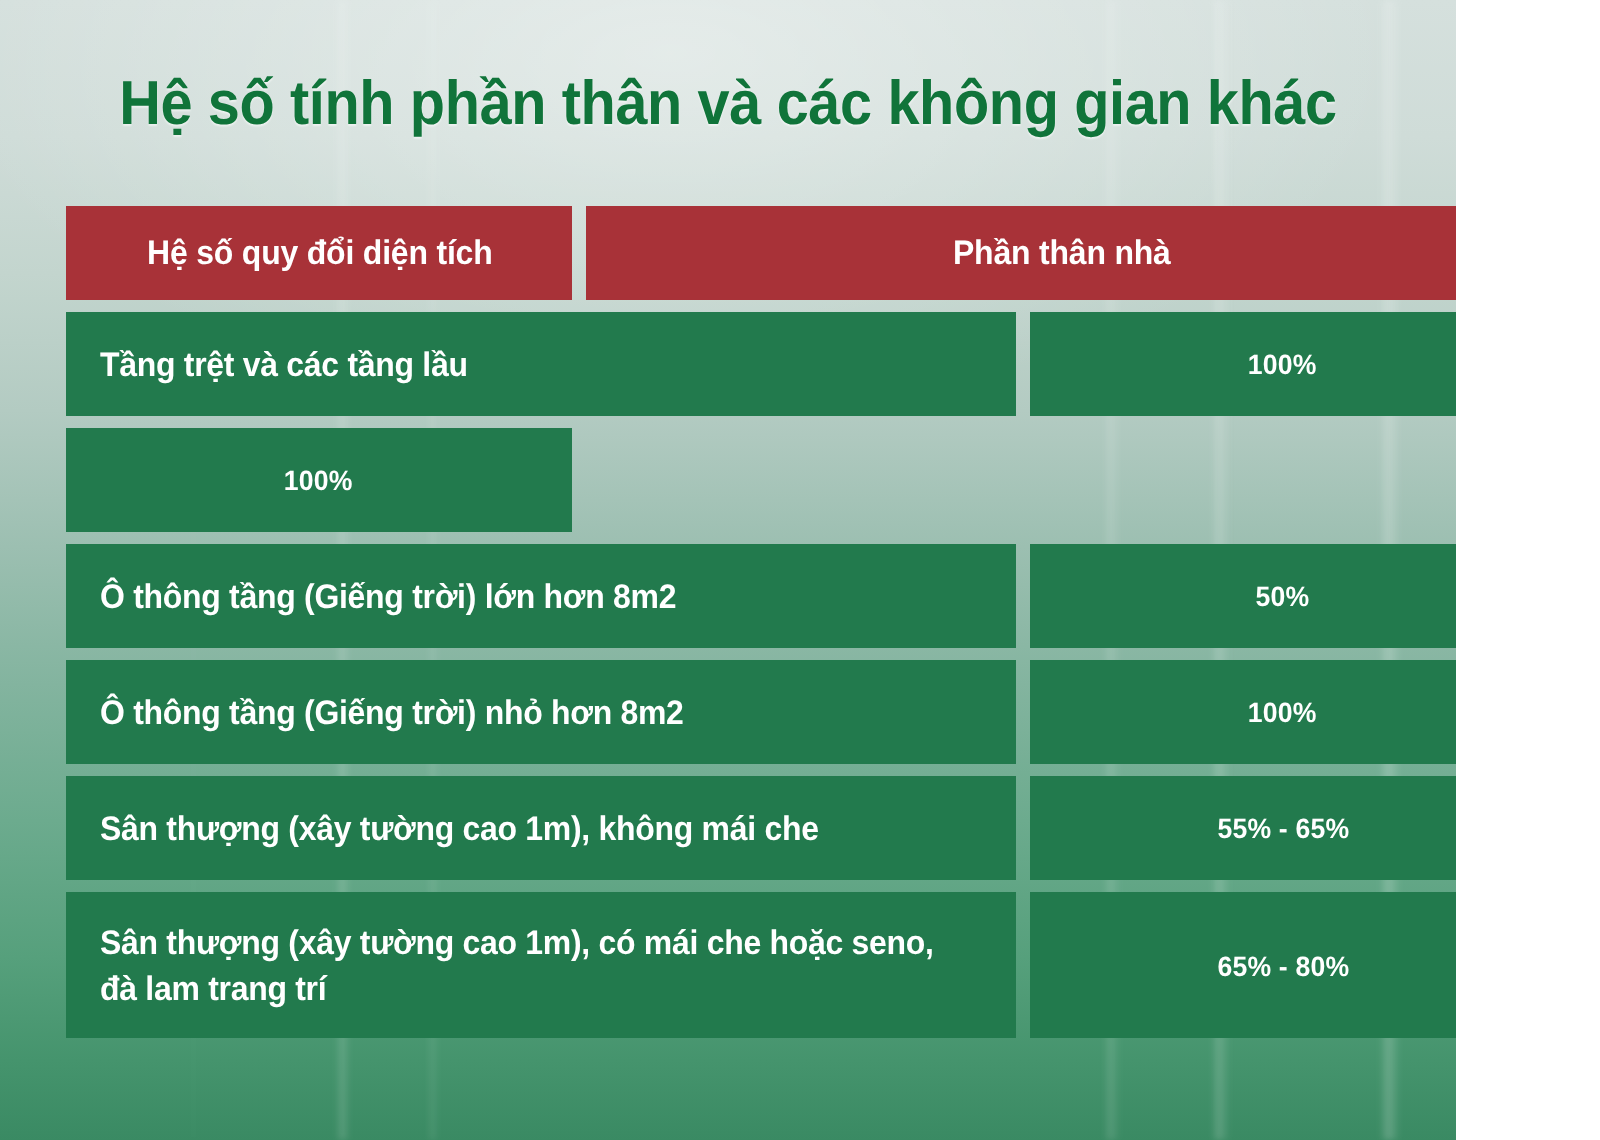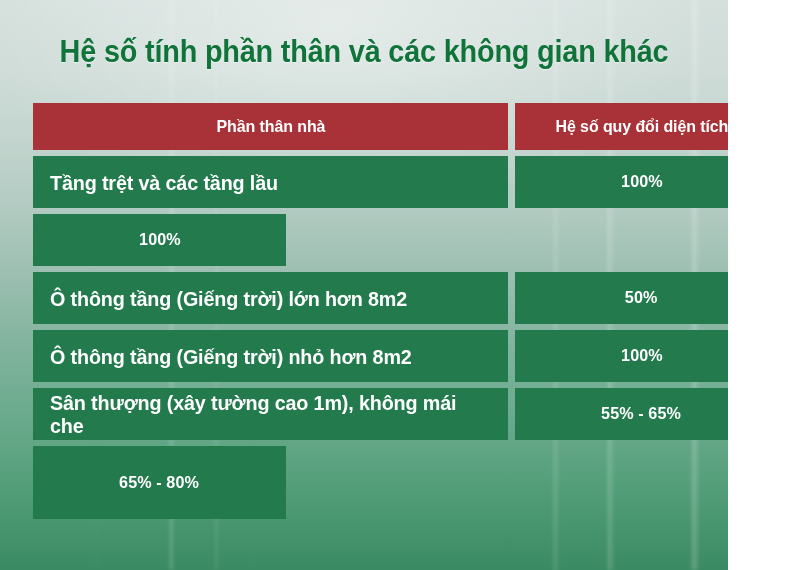--- a/index.html
+++ b/index.html
@@ -105,53 +105,53 @@
     font-size: 17px;
     letter-spacing: -0.1px;
   }
   .header .cell span { display: inline-block; transform: scaleX(0.94); }
 
   .body .cell {
     background: #227a4d;
   }
   .body .col-label {
     padding-left: 17px;
-    font-size: 21px;
+    font-size: 17px;
     line-height: 23px;
     letter-spacing: -0.15px;
   }
   .body .col-label span { display: inline-block; transform: scaleX(0.94); transform-origin: left center; }
   .body .col-value {
-    font-size: 17px;
+    font-size: 14px;
     letter-spacing: 0.1px;
   }
   .body .col-value span { display: inline-block; transform: scaleX(0.95); }
 
   .h-single { height: 52px; }
   .h-tall   { height: 73px; }
 </style>
 </head>
 <body>
 
 <div id="stage">
 
   <div class="bg-streaks"></div>
   <div class="bg-glow"></div>
 
   <div class="title">Hệ số tính phần thân và các không gian khác</div>
 
   <div class="table">
 
     <div class="row header">
+      <div class="cell col-value">
+        <span>Hệ số quy đổi diện tích</span>
+      </div>
       <div class="cell col-label">
         <span>Phần thân nhà</span>
       </div>
-      <div class="cell col-value">
-        <span>Hệ số quy đổi diện tích</span>
-      </div>
     </div>
 
     <div class="body">
 
       <div class="row">
         <div class="cell col-label h-single">
           <span>Tầng trệt và các tầng lầu</span>
         </div>
         <div class="cell col-value h-single">
           <span>100%</span>
@@ -185,20 +185,23 @@
       <div class="row">
         <div class="cell col-label h-single">
           <span>Sân thượng (xây tường cao 1m), không mái che</span>
         </div>
         <div class="cell col-value h-single">
           <span>55% - 65%</span>
         </div>
       </div>
 
       <div class="row">
+        <div class="cell col-label h-tall">
+          <span>Sân thượng (xây tường cao 1m), có mái che hoặc seno, đà lam trang trí</span>
+        </div>
         <div class="cell col-value h-tall">
           <span>65% - 80%</span>
         </div>
       </div>
 
     </div>
   </div>
 </div>
 
 </body></html>

